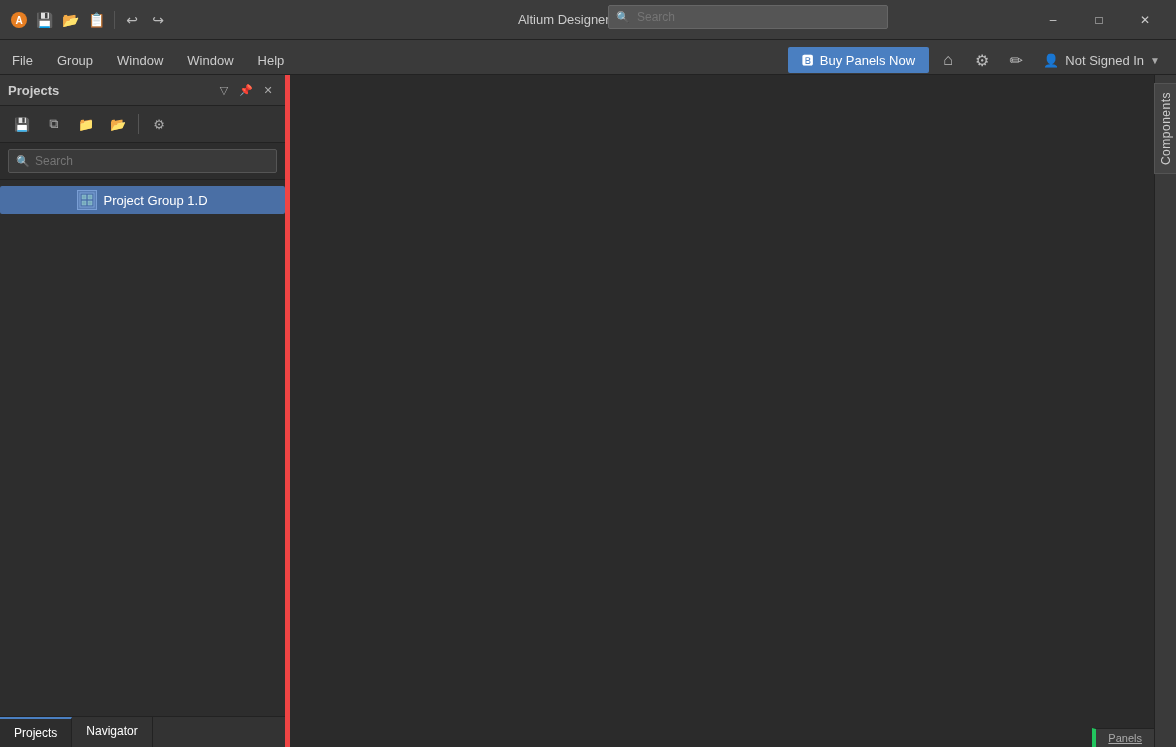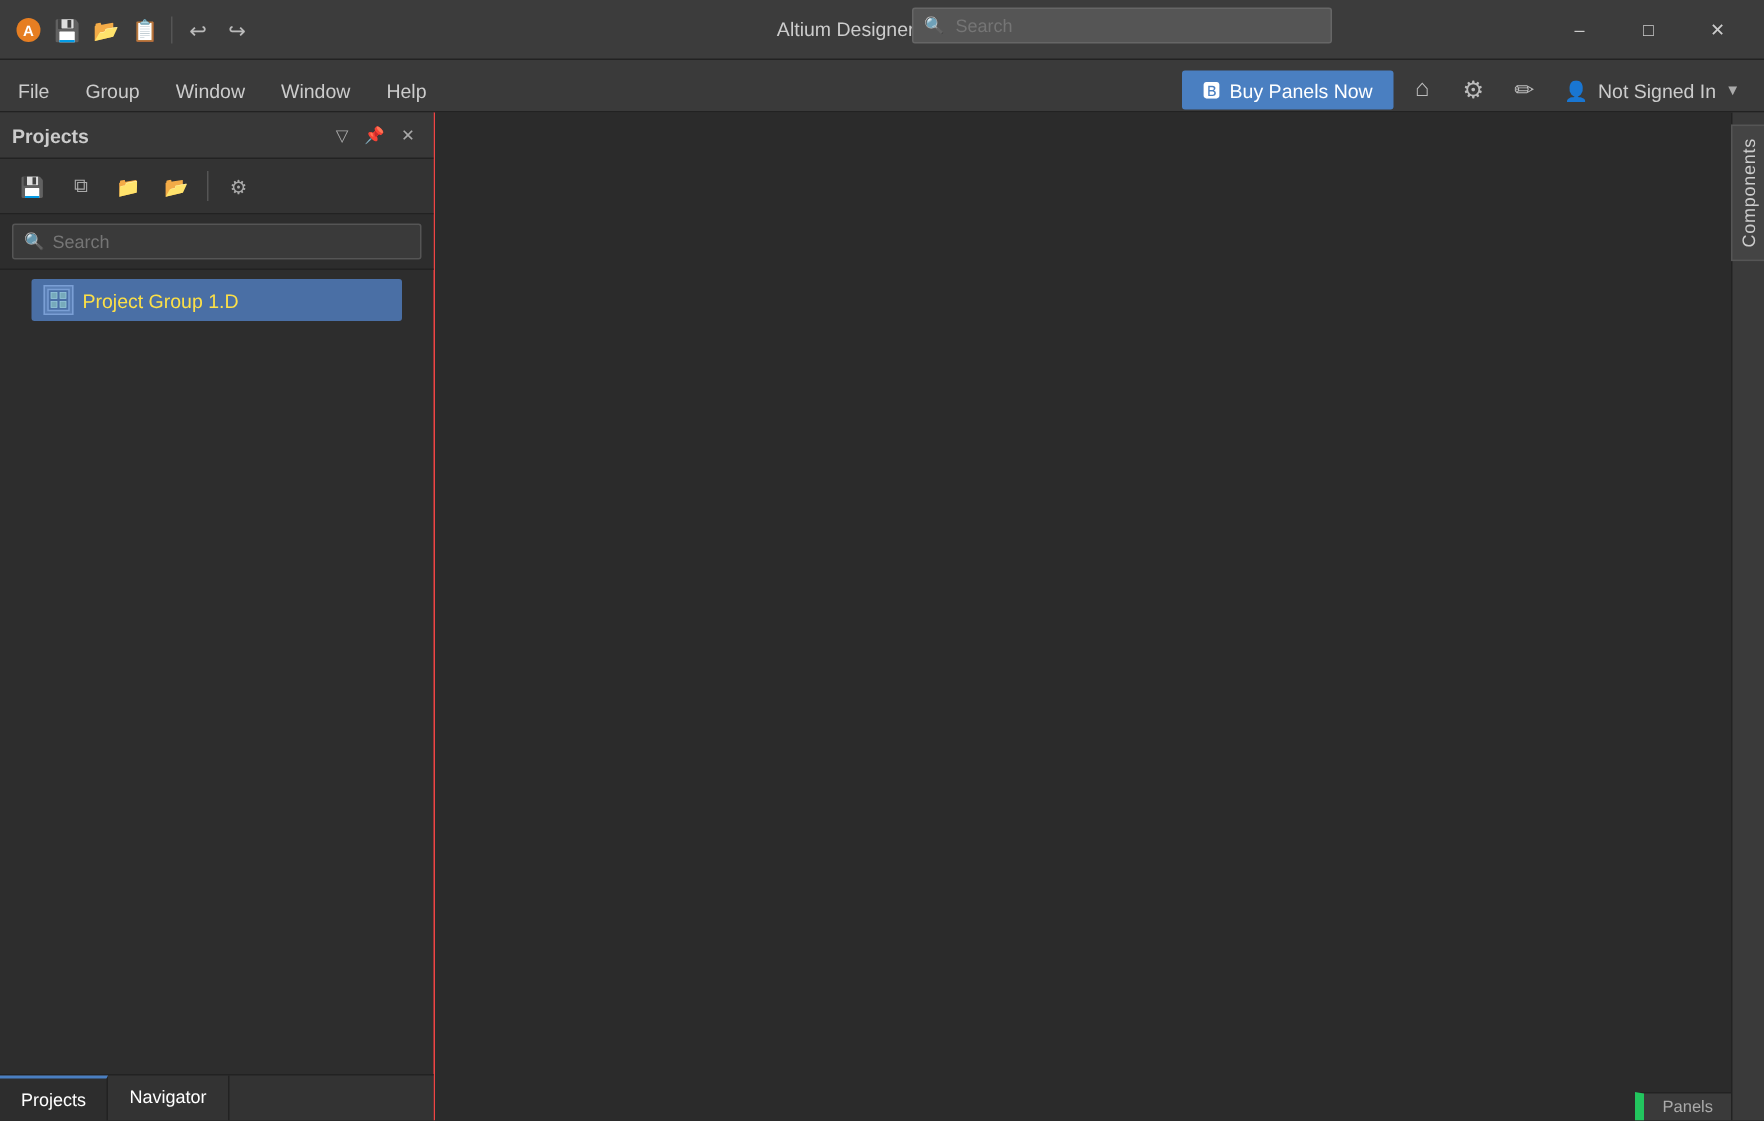--- a/index.html
+++ b/index.html
@@ -153,21 +153,21 @@
       display: flex;
       height: calc(747px - 40px - 35px);
     }
 
     
     #projects-panel {
       width: 290px;
       background: #2d2d2d;
       display: flex;
       flex-direction: column;
-      border-right: 1px solid #ef4444;
+      border-right: 5px solid #ef4444;
     }
     #panel-header {
       display: flex;
       align-items: center;
       justify-content: space-between;
       padding: 6px 8px;
       background: #383838;
       border-bottom: 1px solid #222;
     }
     #panel-title {
@@ -242,23 +242,24 @@
       overflow-y: auto;
       padding: 4px 0;
     }
     .project-item {
       display: flex;
       align-items: center;
       gap: 6px;
       padding: 4px 8px;
       cursor: pointer;
       background: #4a6fa5;
-      color: #fde047;
-      margin: 2px 21px;
-      border-radius: 2px;
+      color: #ffffff;
+      margin: 2px 0;
+      border-radius: 2px;
+      justify-content: center;
     }
     .project-item-icon {
       width: 20px;
       height: 20px;
       background: #5a7fb5;
       border: 1px solid #7a9fd5;
       display: flex;
       align-items: center;
       justify-content: center;
       font-size: 9px;
@@ -316,22 +317,23 @@
     
     #status-bar {
       position: absolute;
       bottom: 0;
       right: 0;
       background: #3a3a3a;
       padding: 3px 12px;
       font-size: 11px;
       color: #aaa;
       border-top: 1px solid #222;
-      border-left: 6px solid #22c55e;
-      cursor: pointer;
+      border-left: 4px solid #22c55e;
+      cursor: pointer;
+      text-decoration: underline;
     }
 
     
     ::-webkit-scrollbar { width: 6px; }
     ::-webkit-scrollbar-track { background: #2d2d2d; }
     ::-webkit-scrollbar-thumb { background: #555; border-radius: 3px; }
   </style>
 </head>
 <body>
 

